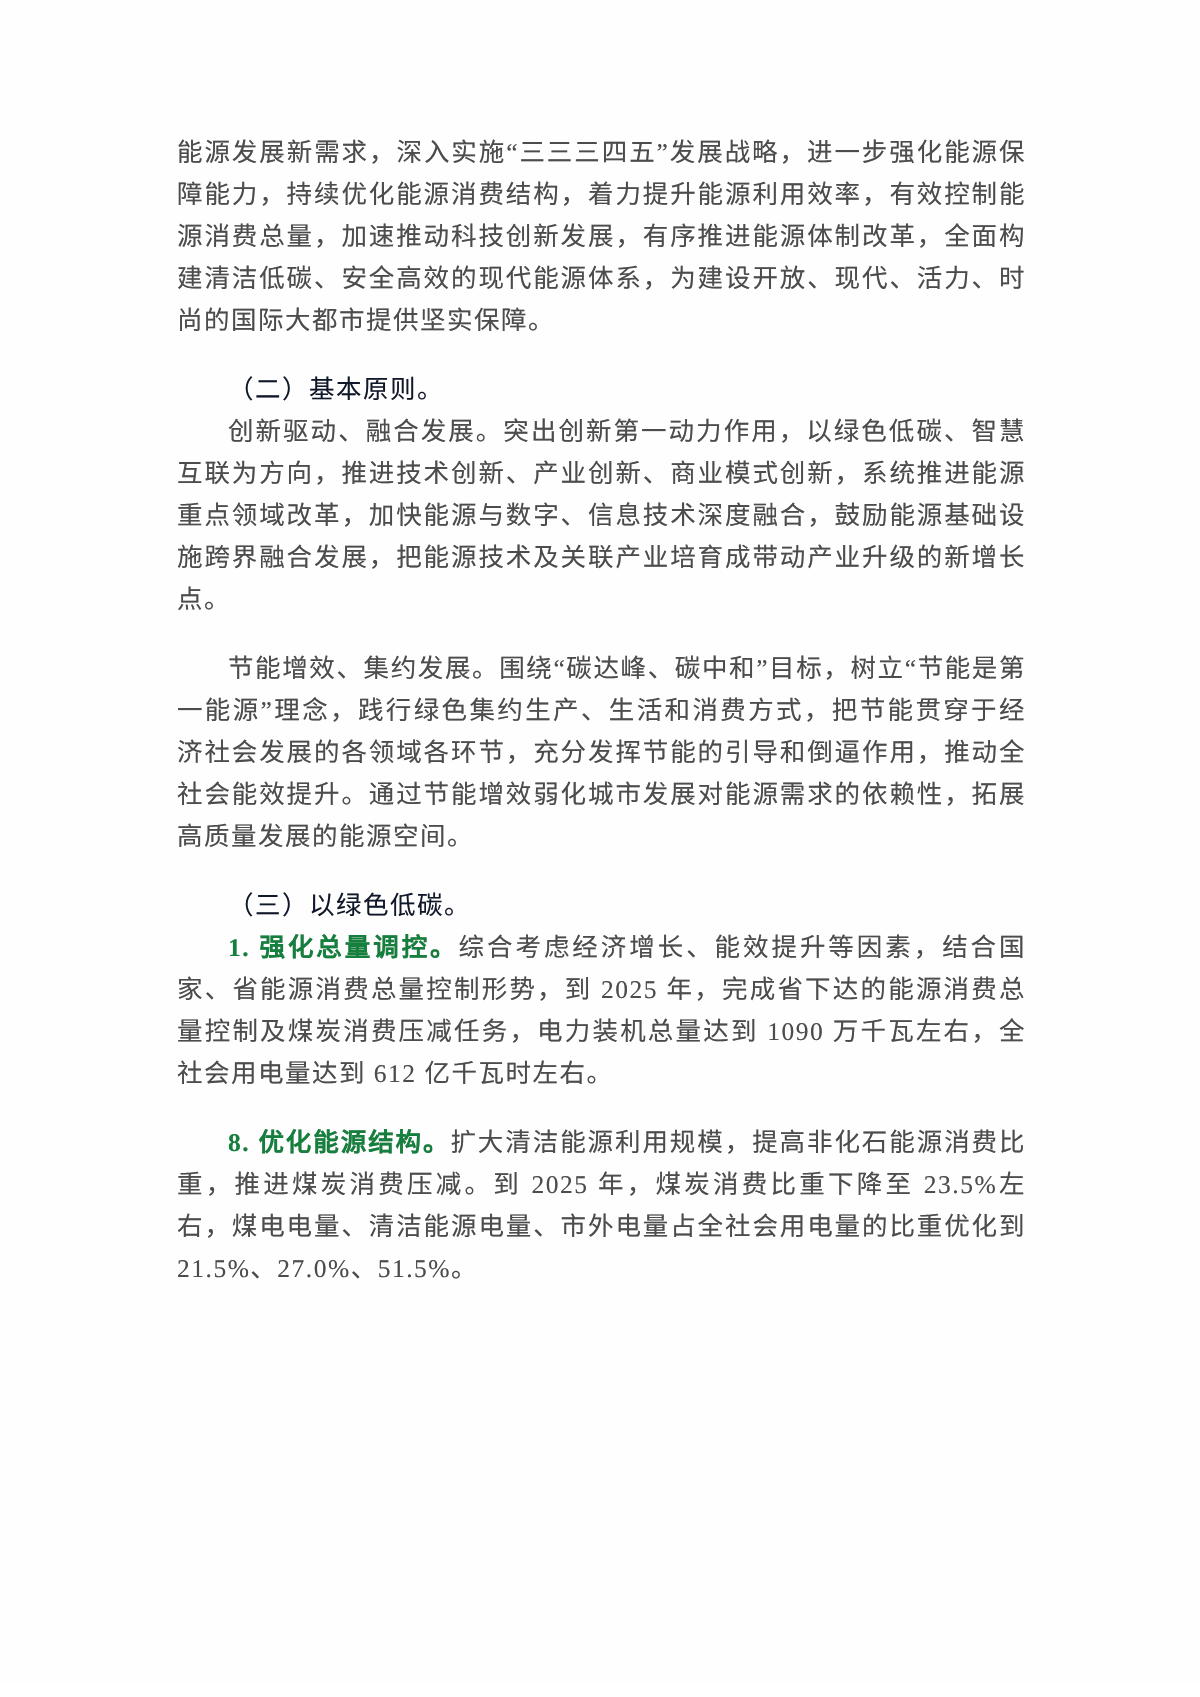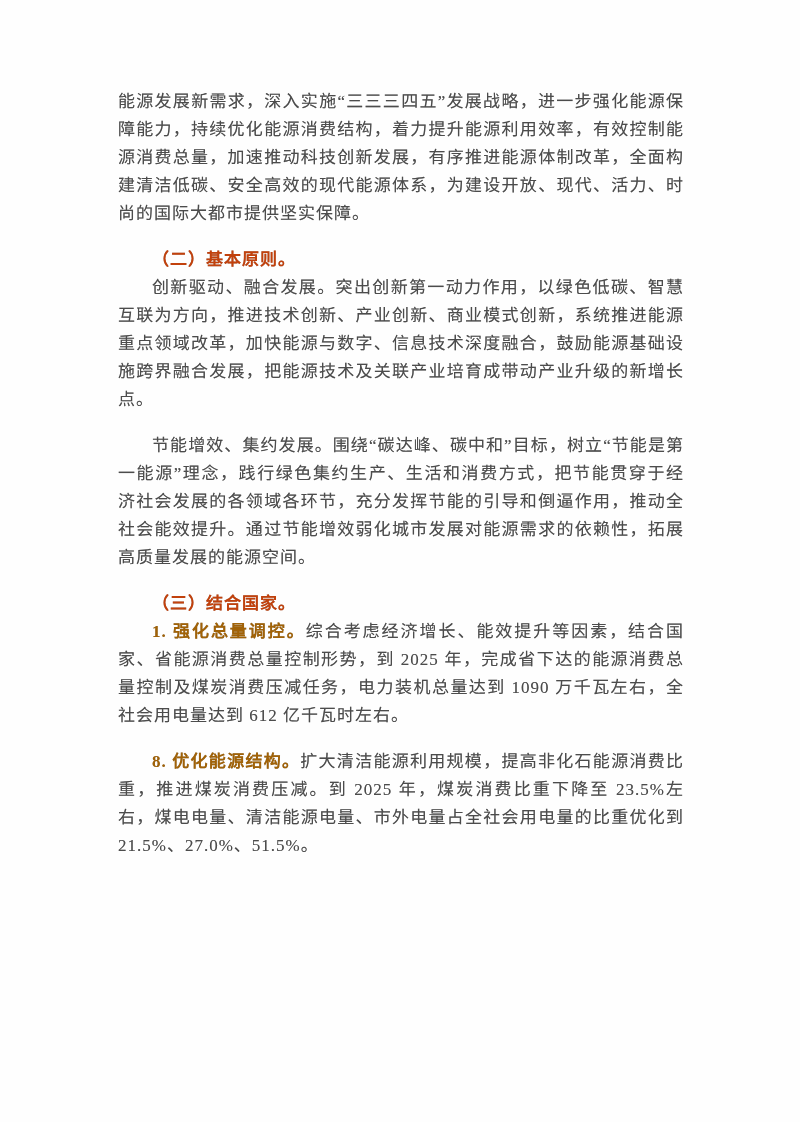--- a/index.html
+++ b/index.html
@@ -29,45 +29,45 @@
   .content p {
     margin: 0 0 18px 0;
     text-indent: 2em;
     
     text-shadow: 0 0 0.4px rgba(80,80,80,0.45);
   }
   .content p.continuation {
     text-indent: 0;
   }
   .content p.heading {
-    font-weight: bold;
+    font-weight: normal;
     margin-bottom: 0;
-    color: #c2410c;
+    color: #0f172a;
   }
   .content p .lead {
     font-weight: bold;
-    color: #a16207;
+    color: #15803d;
   }
 </style>
 </head>
 <body>
 
 <div class="page">
   <div class="content">
 
     <p class="continuation"><span>能源发展新需求，深入实施“三三三四五”发展战略，进一步强化能源保障能力，持续优化能源消费结构，着力提升能源利用效率，有效控制能源消费总量，加速推动科技创新发展，有序推进能源体制改革，全面构建清洁低碳、安全高效的现代能源体系，为建设开放、现代、活力、时尚的国际大都市提供坚实保障。</span></p>
 
     <p class="heading"><span>（二）基本原则。</span></p>
 
 
 
     <p><span>创新驱动、融合发展。突出创新第一动力作用，以绿色低碳、智慧互联为方向，推进技术创新、产业创新、商业模式创新，系统推进能源重点领域改革，加快能源与数字、信息技术深度融合，鼓励能源基础设施跨界融合发展，把能源技术及关联产业培育成带动产业升级的新增长点。</span></p>
 
     <p><span>节能增效、集约发展。围绕“碳达峰、碳中和”目标，树立“节能是第一能源”理念，践行绿色集约生产、生活和消费方式，把节能贯穿于经济社会发展的各领域各环节，充分发挥节能的引导和倒逼作用，推动全社会能效提升。通过节能增效弱化城市发展对能源需求的依赖性，拓展高质量发展的能源空间。</span></p>
 
-    <p class="heading"><span>（三）结合国家。</span></p>
+    <p class="heading"><span>（三）以绿色低碳。</span></p>
 
     <p><span class="lead">1. 强化总量调控。</span><span>综合考虑经济增长、能效提升等因素，结合国家、省能源消费总量控制形势，到 2025 年，完成省下达的能源消费总量控制及煤炭消费压减任务，电力装机总量达到 1090 万千瓦左右，全社会用电量达到 612 亿千瓦时左右。</span></p>
 
     <p><span class="lead">8. 优化能源结构。</span><span>扩大清洁能源利用规模，提高非化石能源消费比重，推进煤炭消费压减。到 2025 年，煤炭消费比重下降至 23.5%左右，煤电电量、清洁能源电量、市外电量占全社会用电量的比重优化到 21.5%、27.0%、51.5%。</span></p>
 
   </div>
 </div>
 
 </body></html>

